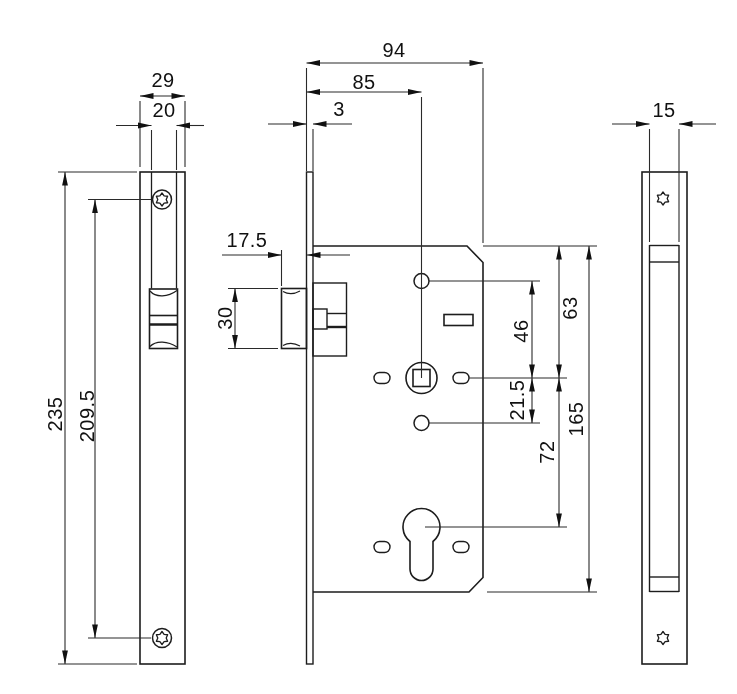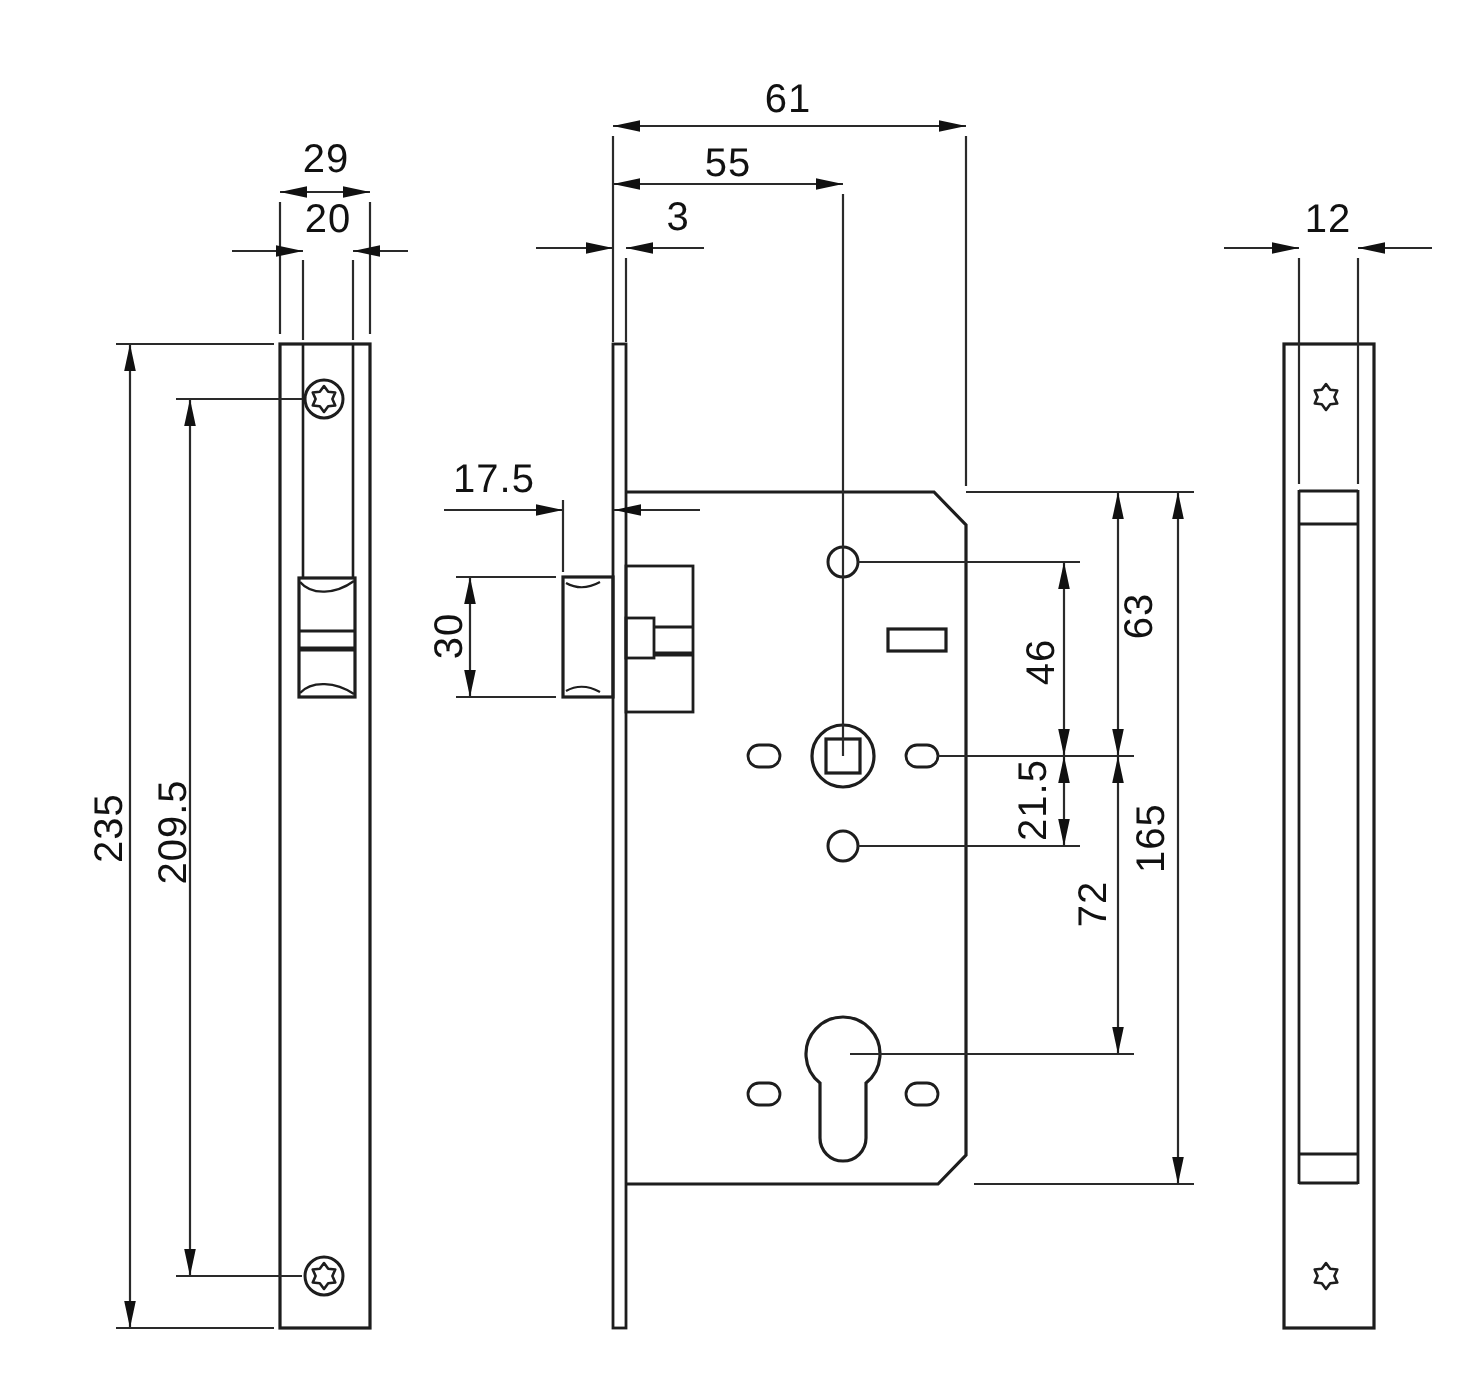--- a/index.html
+++ b/index.html
@@ -149,26 +149,26 @@
     <line x1="649.5" y1="129" x2="649.5" y2="242"></line>
     <line x1="679" y1="129" x2="679" y2="242"></line>
   </g>
 </svg>
 
 <div class="dim-label" style="left:163px;top:80px">29</div>
 <div class="dim-label" style="left:164px;top:110px">20</div>
 <div class="dim-label vert" style="left:55px;top:414px">235</div>
 <div class="dim-label vert" style="left:87px;top:416px">209.5</div>
 
-<div class="dim-label" style="left:394px;top:50px">61</div>
-<div class="dim-label" style="left:364px;top:82px">55</div>
+<div class="dim-label" style="left:394px;top:50px">94</div>
+<div class="dim-label" style="left:364px;top:82px">85</div>
 <div class="dim-label" style="left:339px;top:109px">3</div>
 <div class="dim-label" style="left:247px;top:240px">17.5</div>
 <div class="dim-label vert" style="left:225px;top:318px">30</div>
 <div class="dim-label vert" style="left:521px;top:331px">46</div>
 <div class="dim-label vert" style="left:570px;top:308px">63</div>
 <div class="dim-label vert" style="left:517px;top:400px">21.5</div>
 <div class="dim-label vert" style="left:547px;top:452px">72</div>
 <div class="dim-label vert" style="left:576px;top:419px">165</div>
 
-<div class="dim-label" style="left:664px;top:110px">12</div>
+<div class="dim-label" style="left:664px;top:110px">15</div>
 
 </div>
 
 </body></html>

